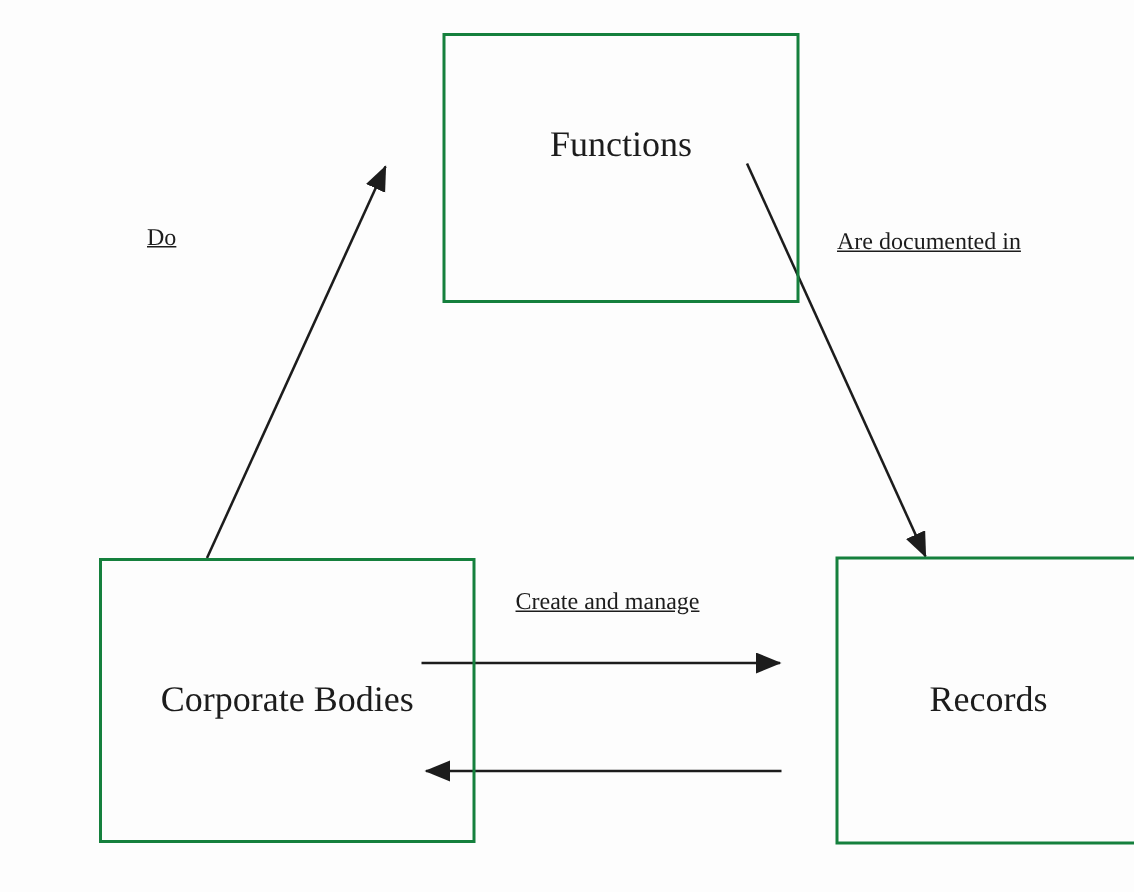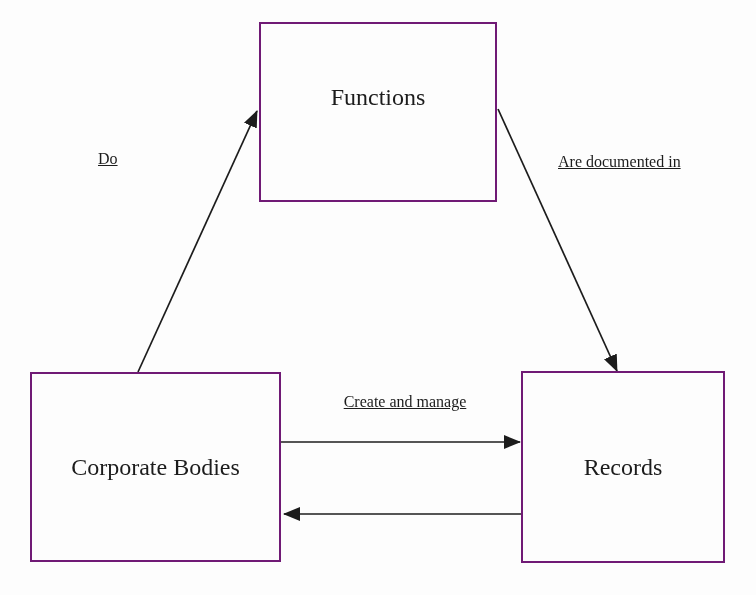--- a/index.html
+++ b/index.html
@@ -23,27 +23,28 @@
     width: 756px;
     height: 595px;
   }
   .wires line {
     stroke: #1c1c1c;
     stroke-width: 1.7;
   }
   .node {
     position: absolute;
     box-sizing: border-box;
-    border: 2px solid #701a75;
+    border: 2px solid #15803d;
     background: transparent;
     display: flex;
     align-items: center;
     justify-content: center;
     font-size: 24px;
     text-align: center;
+    margin-left: 36px;
   }
   .node-functions        { left: 259px; top: 22px;  width: 238px; height: 180px; padding-bottom: 30px; }
   .node-corporate-bodies { left: 30px;  top: 372px; width: 251px; height: 190px; }
   .node-records          { left: 521px; top: 371px; width: 204px; height: 192px; }
   .edge-label {
     position: absolute;
     font-size: 16px;
     line-height: 28px;
     white-space: nowrap;
     text-decoration: underline;

